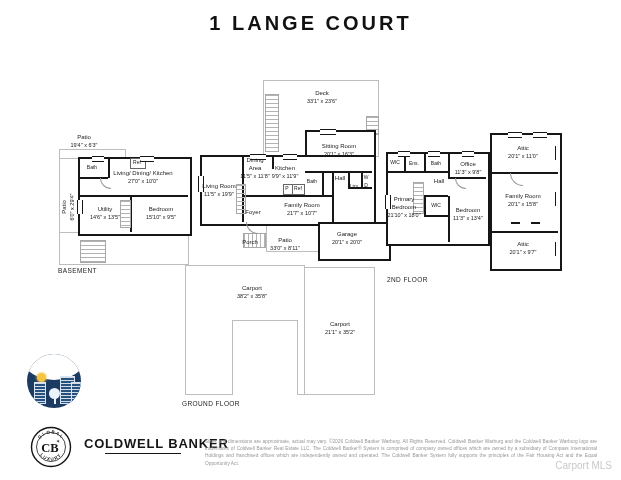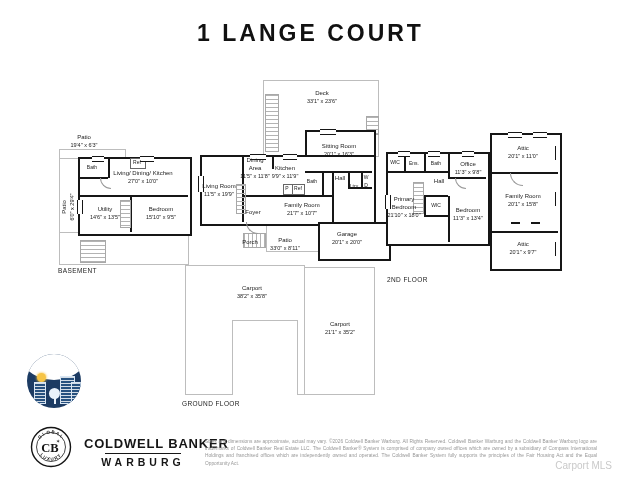--- a/index.html
+++ b/index.html
@@ -1,17 +1,17 @@
 <!DOCTYPE html>
 <html><head>
 <meta charset="utf-8">
 <style>
   html,body{margin:0;padding:0;background:#ffffff}
   .page{position:relative;width:621px;height:480px;background:#fff;font-family:"Liberation Sans",sans-serif;overflow:hidden}
-  .title{position:absolute;left:0;right:0;top:20px;margin:0;text-align:center;font-size:23px;font-weight:800;letter-spacing:3px;color:#111}
+  .title{position:absolute;left:0;right:0;top:12px;margin:0;text-align:center;font-size:20px;font-weight:800;letter-spacing:3px;color:#111}
   .gray{position:absolute;border:1px solid #bdbdbd;background:#fff}
   .notch{position:absolute;background:#fff;border:1px solid #bdbdbd;border-bottom:none}
   .hatch{position:absolute;border:1px solid #a8a8a8;background:repeating-linear-gradient(180deg,#b3b3b3 0,#b3b3b3 1px,transparent 1px,transparent 4px)}
   .hatch.h{background:repeating-linear-gradient(90deg,#b3b3b3 0,#b3b3b3 1px,transparent 1px,transparent 4px)}
   .wall{position:absolute;border:2.2px solid #161616;background:#fff}
   .iw{position:absolute;background:#161616}
   .winh{position:absolute;height:4px;background:#fff;border-top:1px solid #161616;border-bottom:1px solid #161616}
   .winv{position:absolute;width:4px;background:#fff;border-left:1px solid #161616;border-right:1px solid #161616}
   .dash{position:absolute;height:1.5px;background:#161616}
   .box{position:absolute;border:1px solid #666;background:#fff}
@@ -281,19 +281,18 @@
     </defs>
     <text font-size="4.4" font-weight="bold" letter-spacing="1.2" fill="#141414" font-family="Liberation Sans, sans-serif"><textPath href="#sealTop" startOffset="50%" text-anchor="middle">GLOBAL</textPath></text>
     <text font-size="4.4" font-weight="bold" letter-spacing="1.2" fill="#141414" font-family="Liberation Sans, sans-serif"><textPath href="#sealBot" startOffset="50%" text-anchor="middle">LUXURY</textPath></text>
     <text x="20" y="26" font-size="12.5" font-weight="bold" text-anchor="middle" fill="#141414" font-family="Liberation Serif, serif">CB</text>
     <text x="28" y="17" font-size="5" text-anchor="middle" fill="#141414">✶</text>
   </svg>
 
   <div class="brand">
     <div class="b1">COLDWELL BANKER</div>
     <div class="rule"></div>
-    <div class="b2">WARBURG</div>
   </div>
 
   <div class="disc">Sizes and dimensions are approximate, actual may vary. ©2026 Coldwell Banker Warburg. All Rights Reserved. Coldwell Banker Warburg and the Coldwell Banker Warburg logo are trademarks of Coldwell Banker Real Estate LLC. The Coldwell Banker® System is comprised of company owned offices which are owned by a subsidiary of Compass International Holdings and franchised offices which are independently owned and operated. The Coldwell Banker System fully supports the principles of the Fair Housing Act and the Equal Opportunity Act.</div>
   <div class="onekey">Carport MLS</div>
 
 </div>
 
 </body></html>

